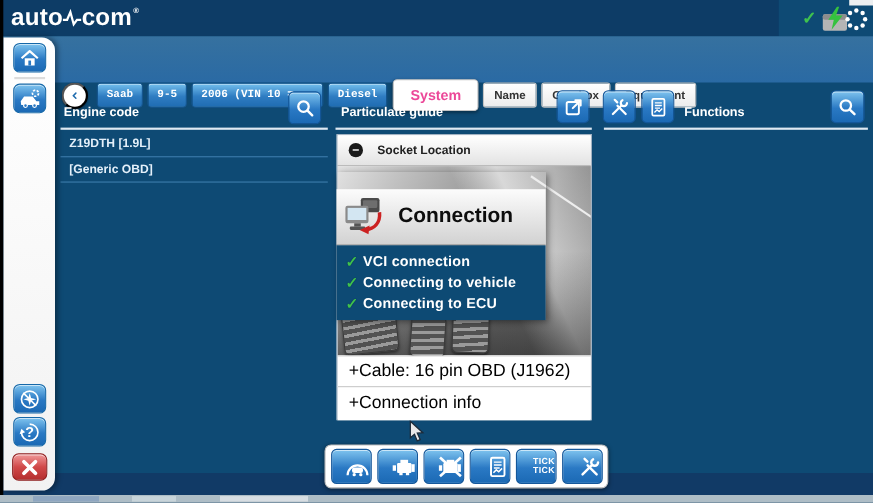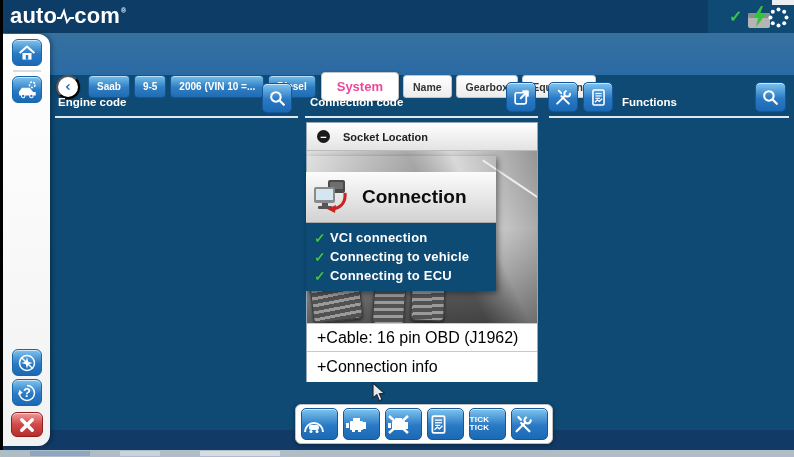--- a/index.html
+++ b/index.html
@@ -90,21 +90,21 @@
 
   
   .bottom-navy{position:absolute;left:0;top:430px;width:794px;height:20px;background:#113a66;}
   .sliver{position:absolute;left:0;top:450px;width:794px;height:7px;background:#aebdc6;}
   .sliver .seg{position:absolute;top:1px;height:5px;}
   .toolbar{position:absolute;left:295px;top:404px;width:258px;height:40px;background:#fff;border:1px solid #c0c0c0;
            border-radius:6px;display:flex;align-items:center;justify-content:center;gap:5px;z-index:11;
            box-shadow:0 1px 4px rgba(0,0,0,.4);box-sizing:border-box;}
   .tool-btn{width:37px;height:32px;border-radius:5px;border:1px solid #14579a;padding:0;
             background:linear-gradient(#7fc4ef,#2a79c4 55%,#1b69b4);
-            box-shadow:inset 0 1px 0 rgba(255,255,255,.6);display:flex;flex-direction:column;align-items:flex-start;justify-content:center;}
+            box-shadow:inset 0 1px 0 rgba(255,255,255,.6);display:flex;flex-direction:column;align-items:flex-end;justify-content:center;}
   .tick{color:#fff;font-size:8px;font-weight:bold;line-height:8.5px;letter-spacing:.3px;}
 
   .left-edge{position:absolute;left:0;top:0;width:3px;height:450px;background:#000;z-index:12;}
   .cursor{position:absolute;left:372px;top:382px;z-index:50;}
 </style>
 </head>
 <body>
 
 <div class="app">
 
@@ -142,21 +142,21 @@
     <div class="win-frag"></div>
   </div>
 
   <div class="tabrow">
     <button class="back-btn">
       <svg width="14" height="14" viewBox="0 0 24 24">
         <polyline points="15,5 8,12 15,19" fill="none" stroke="#1c6aad" stroke-width="4" stroke-linecap="round"></polyline>
       </svg>
     </button>
     <div class="navflex">
-      <span style="display:flex;gap:4px;align-items:center;">
+      <span style="display:flex;gap:4px;align-items:center;font-family:Liberation Mono, monospace;">
 
       <button class="path-btn">Saab</button>
           <button class="path-btn">9-5</button>
           <button class="path-btn">2006 (VIN 10 =...</button>
           <button class="path-btn">Diesel</button>
         </span>
       <span style="display:flex;gap:4px;align-items:center;margin-left:1px;">
 
       <button class="tab active">System</button>
           <button class="tab">Name</button>
@@ -168,21 +168,21 @@
 
   <div class="panel-title" style="left:58px;top:96px;">Engine code</div>
   <button class="icon-btn" style="left:262px;top:83px;">
     <svg width="19" height="19" viewBox="0 0 24 24">
       <circle cx="10" cy="10" r="6" fill="none" stroke="#fff" stroke-width="2.6"></circle>
       <line x1="14.6" y1="14.6" x2="20" y2="20" stroke="#fff" stroke-width="2.8" stroke-linecap="round"></line>
     </svg>
   </button>
   <div class="hrule" style="left:55px;top:116px;width:243px;"></div>
 
-  <div class="panel-title" style="left:310px;top:96px;">Connection code</div>
+  <div class="panel-title" style="left:310px;top:96px;">Particulate guide</div>
   <button class="icon-btn" style="left:506px;top:82px;">
     <svg width="19" height="19" viewBox="0 0 24 24">
       <rect x="4" y="6" width="14" height="14" rx="2" fill="none" stroke="#fff" stroke-width="2.2"></rect>
       <path d="M11 13 L19 5" stroke="#fff" stroke-width="2.4" stroke-linecap="round"></path>
       <path d="M14 4 h6 v6" fill="none" stroke="#fff" stroke-width="2.4" stroke-linecap="round" stroke-linejoin="round"></path>
     </svg>
   </button>
   <div class="hrule" style="left:305px;top:116px;width:233px;"></div>
 
   <button class="icon-btn" style="left:548px;top:82px;">
@@ -210,20 +210,22 @@
   <button class="icon-btn" style="left:755px;top:82px;width:31px;">
     <svg width="19" height="19" viewBox="0 0 24 24">
       <circle cx="10" cy="10" r="6" fill="none" stroke="#fff" stroke-width="2.6"></circle>
       <line x1="14.6" y1="14.6" x2="20" y2="20" stroke="#fff" stroke-width="2.8" stroke-linecap="round"></line>
     </svg>
   </button>
   <div class="hrule" style="left:549px;top:116px;width:240px;"></div>
 
   <div class="engine-list">
 
+  <div class="engine-row">Z19DTH [1.9L]</div>
+      <div class="engine-row">[Generic OBD]</div>
     </div>
 
   <div class="white-box mid-box">
     <div class="acc-row">
       <span class="circ">−</span>
       <span class="lbl">Socket Location</span>
     </div>
 
     <div class="photo">
       <div class="sill-line"></div>

